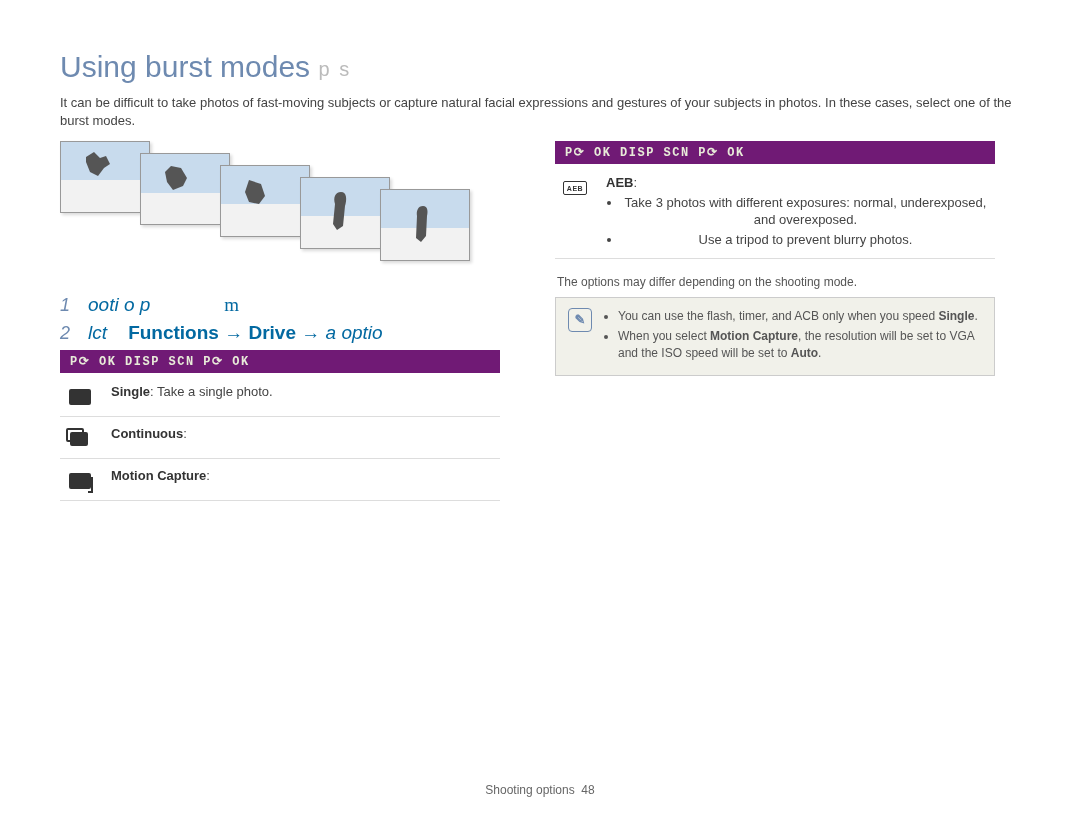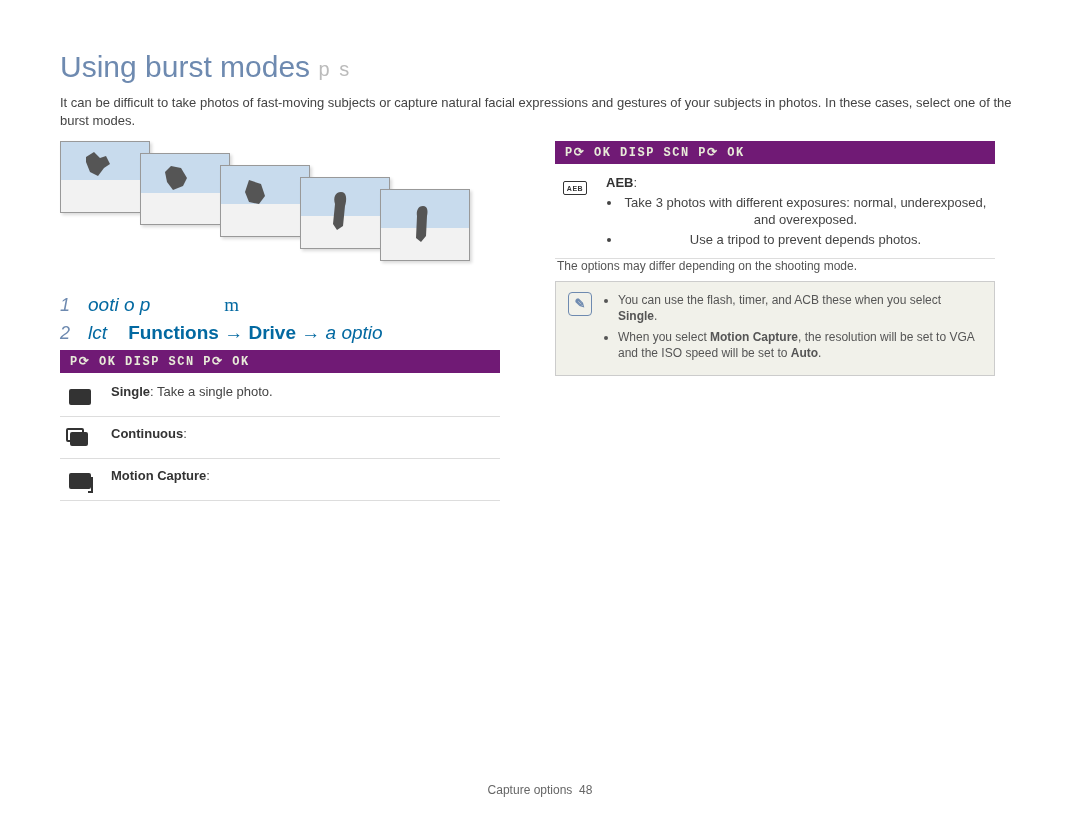--- a/index.html
+++ b/index.html
@@ -98,21 +98,21 @@
   .opt-icon.cont .b1 { left:0; top:0; }
   .opt-icon.cont .b2 { left:4px; top:4px; background:#333; }
   .opt-icon.motion .box { background:#333; width:22px; height:16px; position:relative;}
   .opt-icon.motion .box::after{ content:''; position:absolute; right:-4px; top:2px; width:3px; height:12px; border-right:2px solid #333; border-top:2px solid #333; border-bottom:2px solid #333;}
   .opt-icon.aeb .box { background:#fff; border:1.5px solid #333; width:24px; height:14px; font-size:7px; font-weight:bold; display:flex;align-items:center;justify-content:center; color:#333; letter-spacing:.5px;}
   .opt-body { flex:1; font-size:13px; line-height:1.35; color:#444; }
   .opt-body .label { font-weight:bold; color:#333; }
   .opt-body ul { list-style:disc; margin-left:16px; margin-top:2px;text-align:center;}
   .opt-body li { margin-bottom:2px; }
 
-  .note-line { font-size:12px; color:#555; margin:0 2px 8px 2px; }
+  .note-line { font-size:12px; color:#555; margin:16px 2px 8px 2px; }
 
   
   .info-box {
     border:1px solid #ccc;
     background:#f1f1ea;
     padding:10px 12px 10px 12px;
     display:flex;
     gap:10px;
     font-size:12px;
     color:#555;
@@ -232,34 +232,34 @@
 
     <div id="right-options">
         <div class="opt-row">
           <div class="opt-icon aeb">
             <div class="box">AEB</div>
           </div>
           <div class="opt-body">
             <div><span class="label">AEB</span><span>:</span></div>
             <ul>
               <li><span>Take 3 photos with different exposures: normal, underexposed, and overexposed.</span></li>
-              <li><span>Use a tripod to prevent depends photos.</span></li>
+              <li><span>Use a tripod to prevent blurry photos.</span></li>
             </ul>
           </div>
         </div>
       </div>
 
     <p class="note-line">The options may differ depending on the shooting mode.</p>
 
     <div class="info-box">
       <div class="info-icon">✎</div>
       <ul id="info-list">
-          <li><span>You can use the flash, timer, and ACB these when you select </span><b>Single</b><span>.</span></li>
+          <li><span>You can use the flash, timer, and ACB only when you speed </span><b>Single</b><span>.</span></li>
           <li><span>When you select </span><b>Motion Capture</b><span>, the resolution will be set to VGA and the ISO speed will be set to </span><b>Auto</b><span>.</span></li>
         </ul>
     </div>
   </div>
 </div>
 
 <div class="footer">
-  <span>Capture options</span>&nbsp;
+  <span>Shooting options</span>&nbsp;
   <span>48</span>
 </div>
 
 </body></html>

